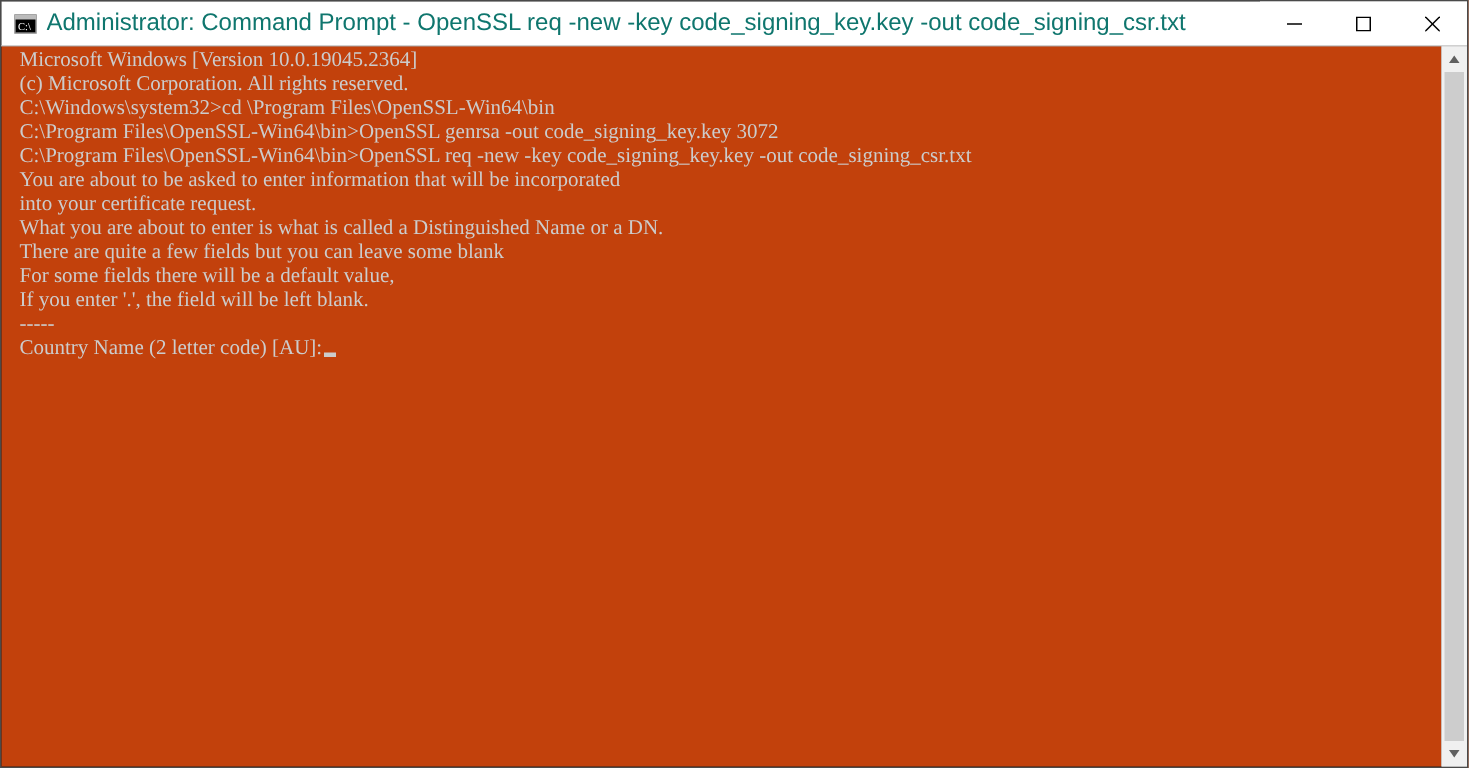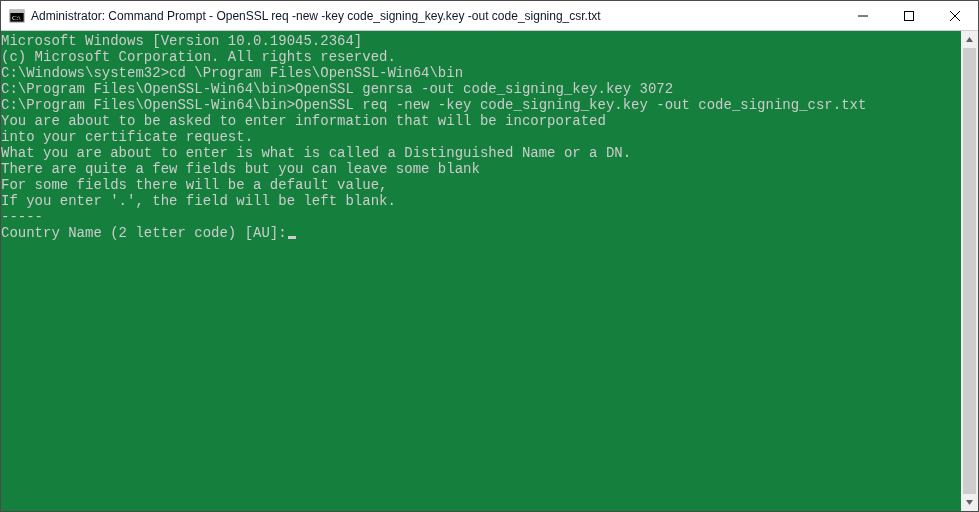--- a/index.html
+++ b/index.html
@@ -13,36 +13,36 @@
   .titlebar {
     height: 30px; background: #fff; display: flex; align-items: center;
     border-bottom: 1px solid #d0d0d0;
     user-select: none;
   }
   .titlebar-icon {
     width: 16px; height: 16px; margin: 0 6px 0 8px;
     display: inline-flex; align-items: center; justify-content: center;
   }
   .titlebar-title {
-    flex: 1; font-size: 12px; color: #0f172a; white-space: nowrap; overflow: hidden;
+    flex: 1; font-size: 16px; color: #0f766e; white-space: nowrap; overflow: hidden;
     text-overflow: ellipsis;
   }
   .win-controls { display: flex; height: 100%; }
   .win-btn {
     width: 46px; height: 100%;
     display: flex; align-items: center; justify-content: center;
     background: #fff; border: none; cursor: pointer;
   }
   .win-btn svg { pointer-events: none; }
   .body-row { flex: 1; display: flex; min-height: 0; }
   .terminal {
-    flex: 1; background: #15803d; color: #ccc;
-    font-family: Liberation Mono, monospace;
+    flex: 1; background: #c2410c; color: #ccc;
+    font-family: Liberation Serif, serif;
     font-size: 14px; line-height: 16px;
-    padding: 2px 0;
+    padding: 2px 12px;
     white-space: pre; overflow: hidden;
   }
   .terminal .line { white-space: pre; }
   .cursor {
     display: inline-block; width: 8px; height: 3px;
     background: #ccc; vertical-align: baseline; margin-left: 1px;
     position: relative; top: 2px;
   }
   .scrollbar {
     width: 17px; background: #f0f0f0;

